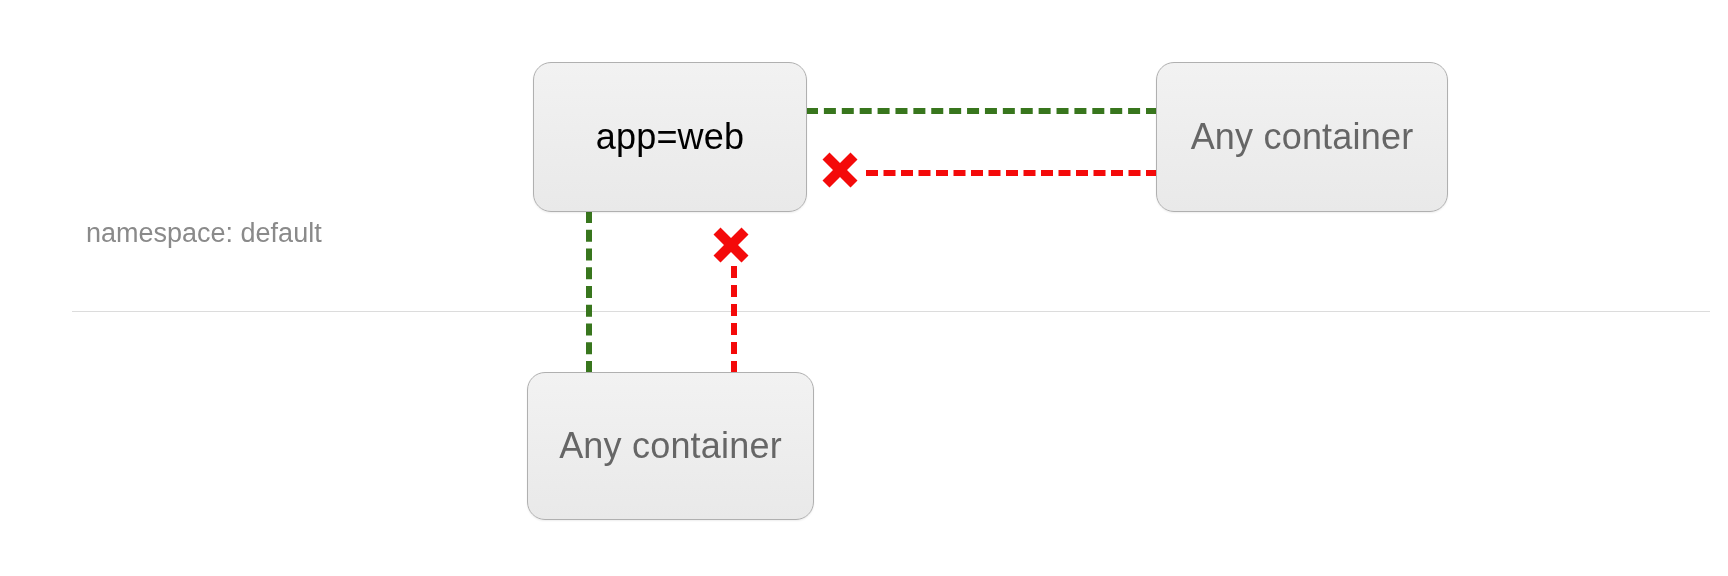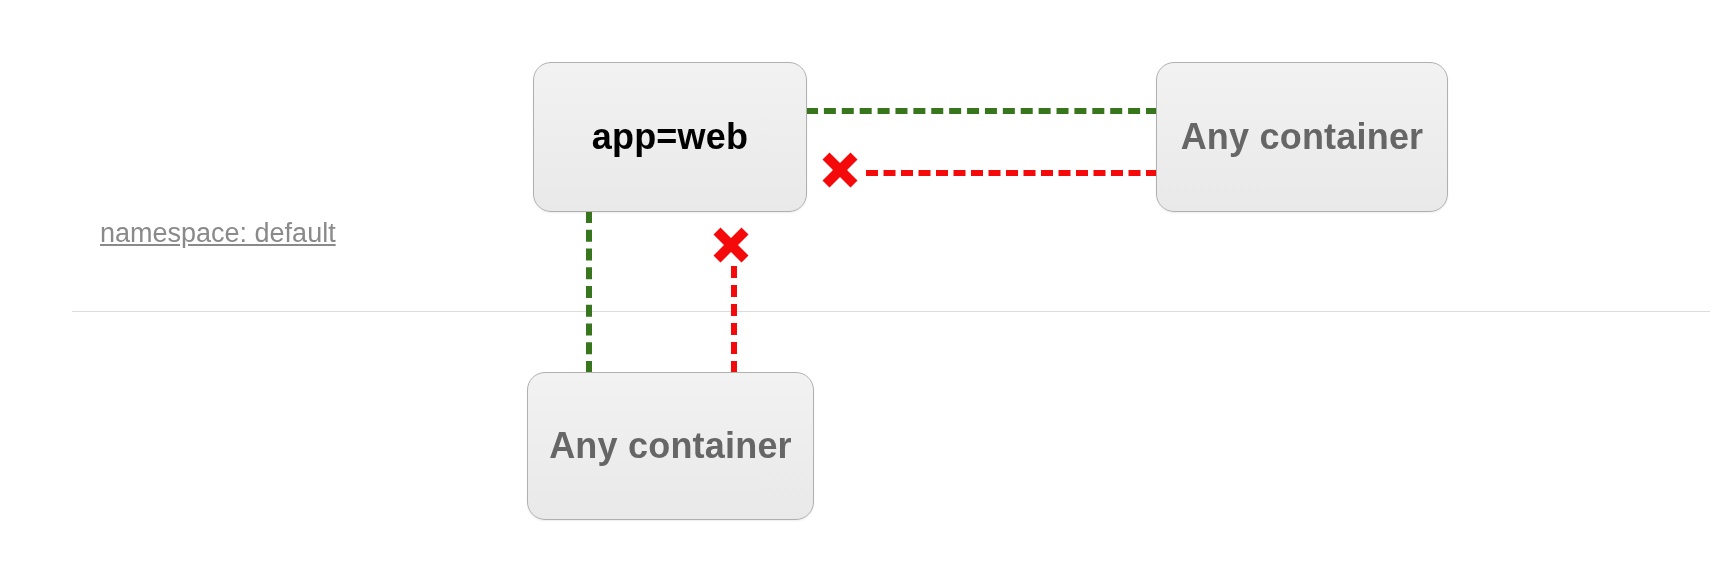--- a/index.html
+++ b/index.html
@@ -25,21 +25,20 @@
     position: absolute;
     box-sizing: border-box;
     border: 1px solid #b0b0b0;
     border-radius: 18px;
     background: linear-gradient(180deg, #f2f2f2 0%, #ededed 55%, #e9e9e9 100%);
     display: flex;
     align-items: center;
     justify-content: center;
     text-align: right;
     box-shadow: 0 1px 2px rgba(0,0,0,0.07);
-    font-weight: bold;
   }
   .node-label {
     font-size: 36px;
     line-height: 1.1;
     letter-spacing: 0.2px;
     white-space: nowrap;
   }
   .node-label.dark  { color: #000000; }
   .node-label.muted { color: #666666; }
 
@@ -53,21 +52,21 @@
     left: 527px; top: 372px; width: 287px; height: 148px;
   }
 
   
   .band-label {
     position: absolute;
     font-size: 27px;
     color: #8a8a8a;
     white-space: nowrap;
   }
-  #label-ns-default { left: 100px; top: 218px; text-decoration: underline; }
+  #label-ns-default { left: 86px; top: 218px; }
   #label-ns-prod    { left: 86px; top: 305px; }
 
   #namespace-divider {
     position: absolute;
     left: 72px;
     top: 311px;
     width: 1638px;
     height: 1px;
     background: #dcdcdc;
   }

